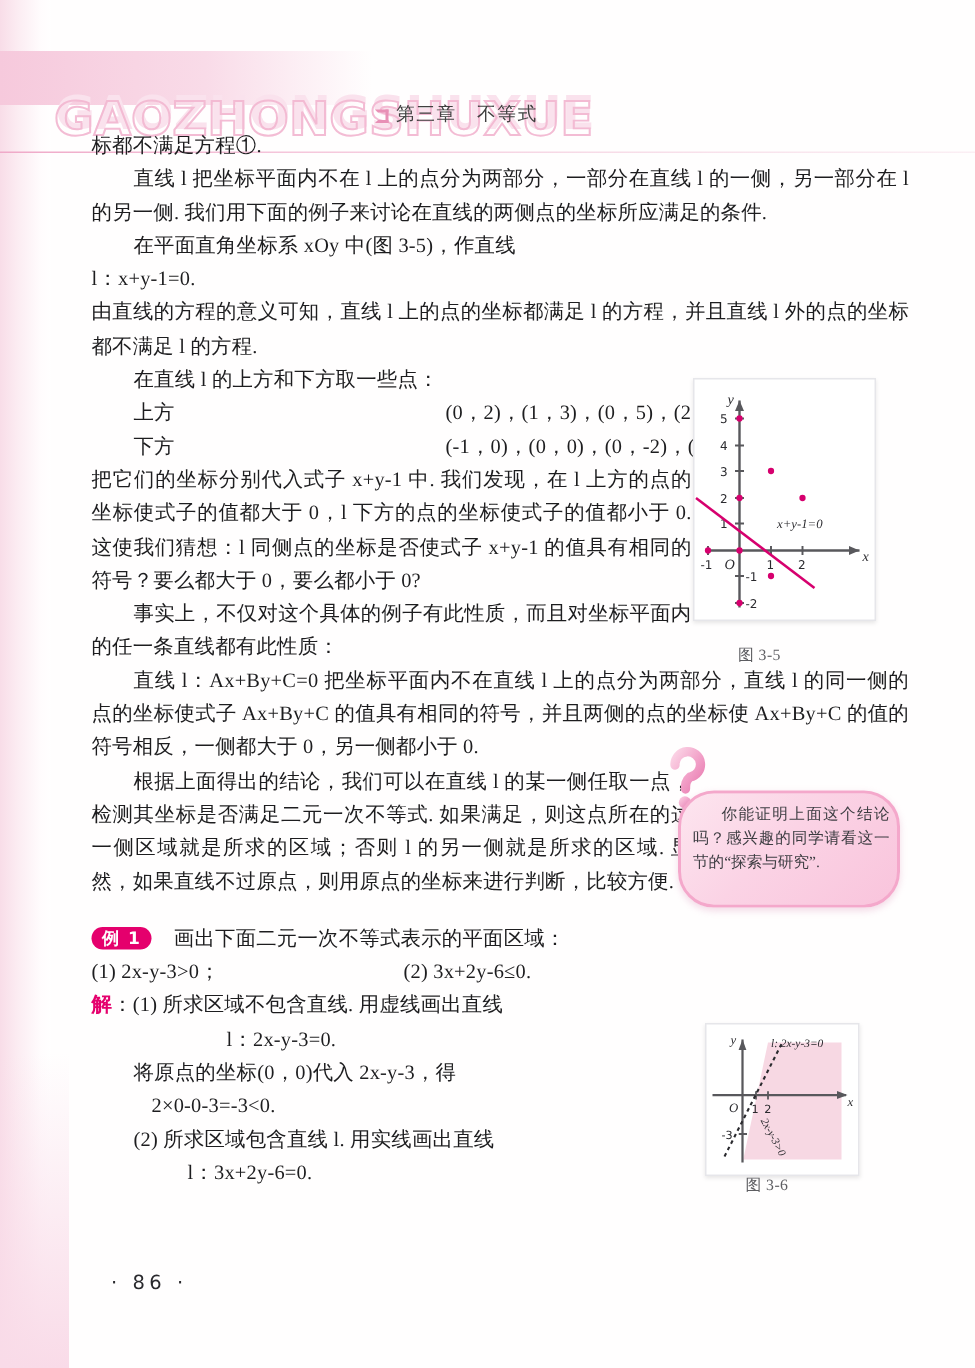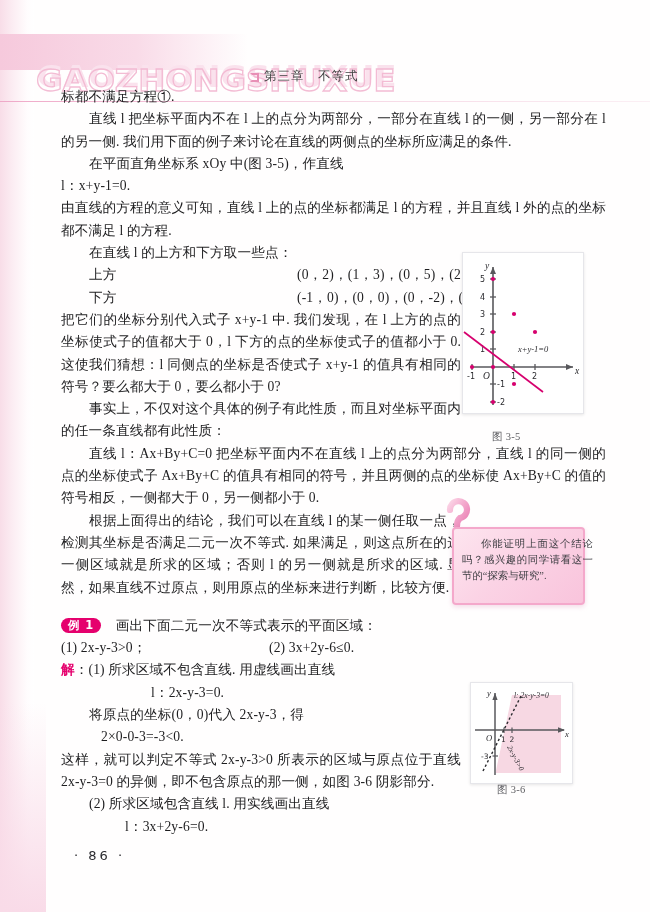--- a/index.html
+++ b/index.html
@@ -105,22 +105,22 @@
     position: absolute;
     font-size: 10.5px; color: #5d5d61;
     font-family: Liberation Serif, serif;
     letter-spacing: .3px;
   }
   #cap35 { left: 492px; top: 430px; }
   #cap36 { left: 497px; top: 783px; }
   
   .callout {
     position: absolute; left: 452px; top: 527px;
-    width: 133px; height: 78px;
-    border-radius: 4px;
+    width: 148px; height: 78px;
+    border-radius: 24px;
     background: linear-gradient(135deg, #fde5ef 0%, #fbd3e5 45%, #f9c4dc 100%);
     border: 2px solid #f4a8cb;
     box-shadow: 0 2px 5px rgba(220,150,185,.33);
   }
   .callout-inner {
     position: absolute; left: 8px; top: 7px;
     width: 131px; height: 62px;
     font-size: 10.4px;
     line-height: 16.2px;
     color: #3d3d42;
@@ -204,21 +204,20 @@
     <p class="t row2">
       <span>(1) 2x-y-3&gt;0；</span>
       <span>(2) 3x+2y-6≤0.</span>
     </p>
     <p class="t">
       <span class="jie">解</span><span>：(1) 所求区域不包含直线. 用虚线画出直线</span>
     </p>
     <p class="t ctr" style="padding-left:90px;font-family:Liberation Serif, serif;">l：2x-y-3=0.</p>
     <p class="t ind">将原点的坐标(0，0)代入 2x-y-3，得</p>
     <p class="t ctr" style="padding-left:40px;">2×0-0-3=-3&lt;0.</p>
-    <p class="t" style="width:400px;">这样，就可以判定不等式 2x-y-3&gt;0 所表示的区域与原点位于直线 2x-y-3=0 的异侧，即不包含原点的那一侧，如图 3-6 阴影部分.</p>
     <p class="t ind">(2) 所求区域包含直线 l. 用实线画出直线</p>
     <p class="t ctr" style="padding-left:64px;">l：3x+2y-6=0.</p>
   </div>
 
   <div class="fig" id="fig35">
     <svg width="120" height="160" viewBox="0 0 120 160">
 
       <line x1="8" y1="114" x2="110" y2="114" stroke="#58585c" stroke-width="1.6"></line>
       <polygon points="110,114 103,111 103,117" fill="#58585c"></polygon>
       <line x1="30" y1="152" x2="30" y2="14" stroke="#58585c" stroke-width="1.6"></line>

